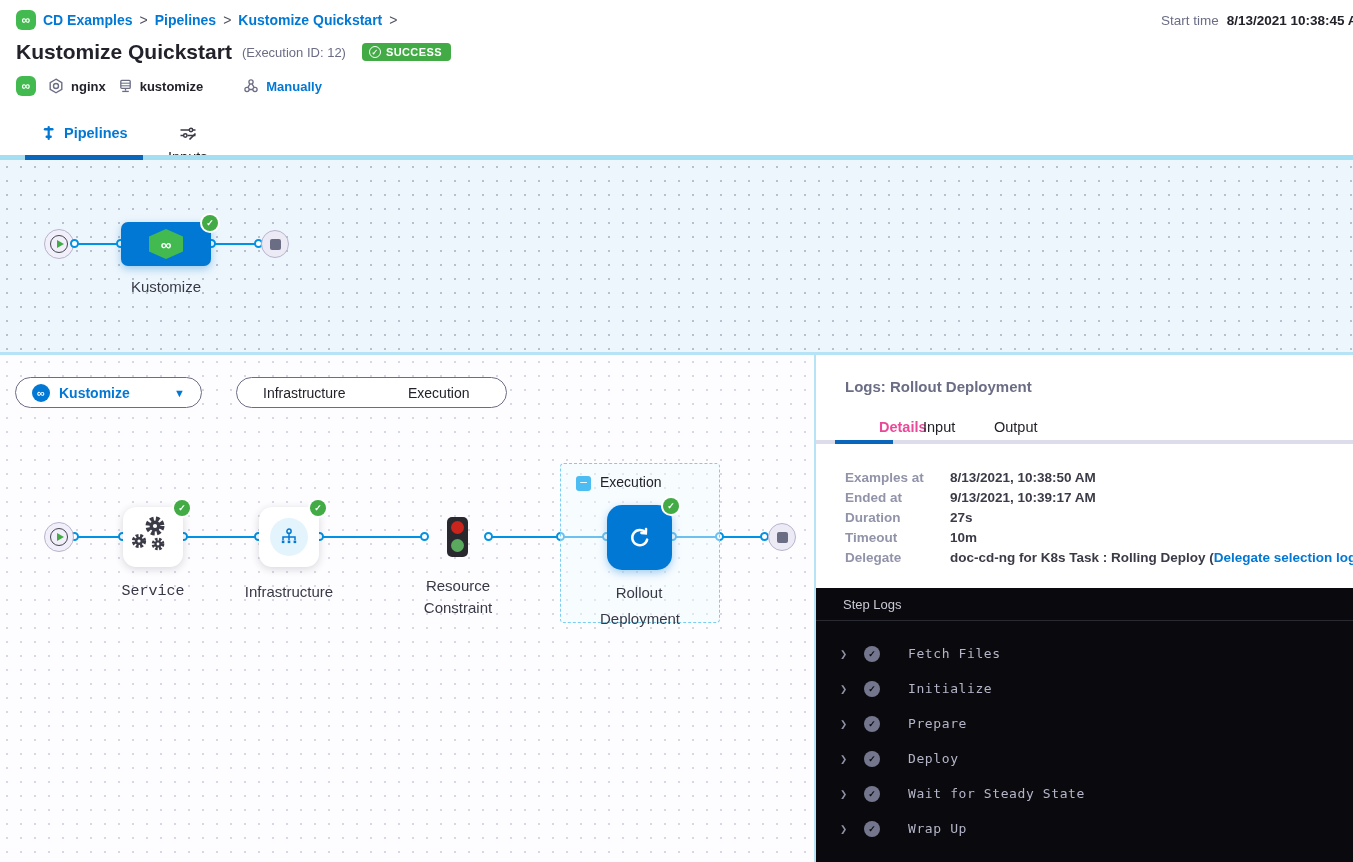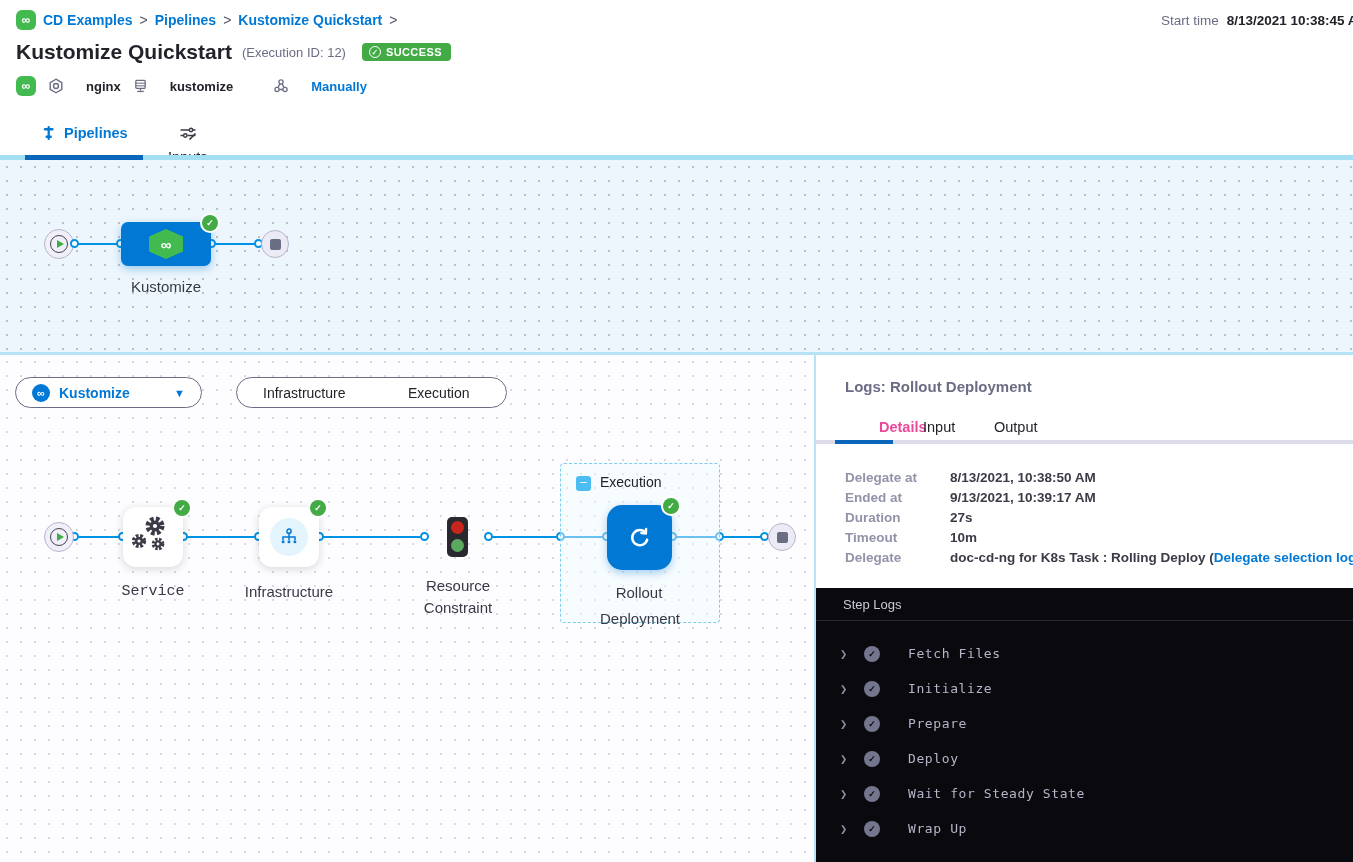--- a/index.html
+++ b/index.html
@@ -22,21 +22,21 @@
   .title-row { position:absolute; left:16px; top:40px; display:flex; align-items:center; gap:10px; }
   .page-title { font-size:21px; font-weight:700; color:#22222a; }
   .exec-id { font-size:13px; color:#6b6d85; }
   .status-badge { background:#42ab45; color:#fff; font-size:11px; font-weight:700; letter-spacing:.4px;
     border-radius:4px; padding:3px 9px 3px 7px; display:flex; align-items:center; gap:5px; margin-left:6px; }
   .status-badge .chk { width:12px; height:12px; border:1px solid #fff; border-radius:50%;
     display:flex; align-items:center; justify-content:center; font-size:8px; }
 
   .tags-row { position:absolute; left:16px; top:76px; display:flex; align-items:center; gap:12px;
     font-size:13px; color:#22222a; }
-  .tag-item { display:flex; align-items:center; gap:22px; font-weight:600; }
+  .tag-item { display:flex; align-items:center; gap:7px; font-weight:600; }
   .tag-item.trigger { margin-left:28px; color:#0278d5; cursor:pointer; }
 
   
   .nav-tabs { position:absolute; left:0; top:116px; width:100%; height:39px; background:#fff; }
   .nav-tab { position:absolute; top:9px; display:flex; align-items:center; gap:8px;
     font-size:14.5px; cursor:pointer; }
   .nav-tab.pipelines { left:41px; color:#0278d5; font-weight:600; }
   .nav-tab.inputs { left:168px; color:#22222a;flex-direction:column; }
   .tab-divider { position:absolute; left:0; top:155px; width:100%; height:5px; background:#a3def2; }
   .active-underline { position:absolute; left:25px; top:0; width:118px; height:5px; background:#0a66bb; }
@@ -343,21 +343,21 @@
     <div class="step-title">Logs: Rollout Deployment</div>
 
     <div class="panel-tab active" style="left:29px;">Details</div>
     <div class="panel-tab" style="left:107px;">Input</div>
     <div class="panel-tab" style="left:178px;">Output</div>
     <div class="panel-underline">
         <div class="seg"></div>
       </div>
 
     <div class="detail-row" style="top:115px;">
-      <span class="dl">Delegate at</span><span class="dv">8/13/2021, 10:38:50 AM</span>
+      <span class="dl">Examples at</span><span class="dv">8/13/2021, 10:38:50 AM</span>
     </div>
     <div class="detail-row" style="top:135px;">
       <span class="dl">Ended at</span><span class="dv">9/13/2021, 10:39:17 AM</span>
     </div>
     <div class="detail-row" style="top:155px;">
       <span class="dl">Duration</span><span class="dv">27s</span>
     </div>
     <div class="detail-row" style="top:175px;">
       <span class="dl">Timeout</span><span class="dv">10m</span>
     </div>

